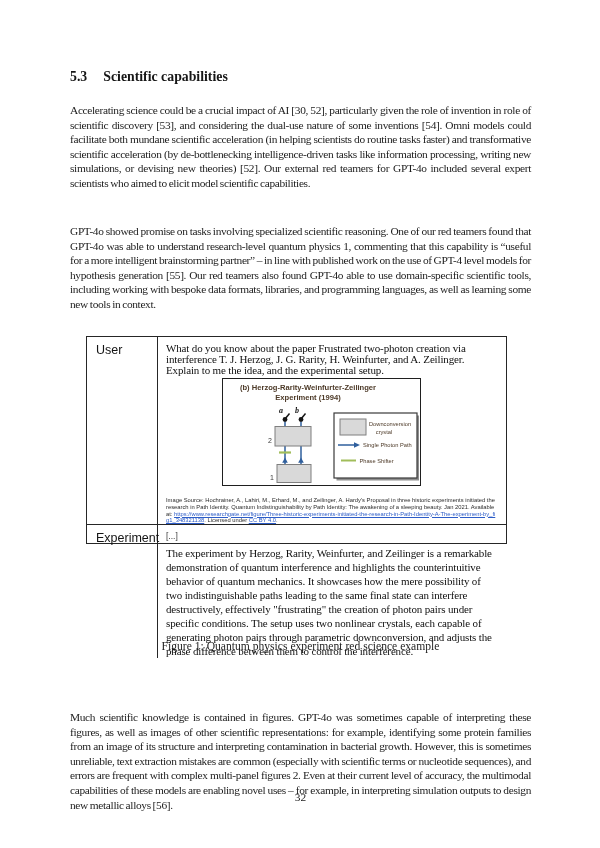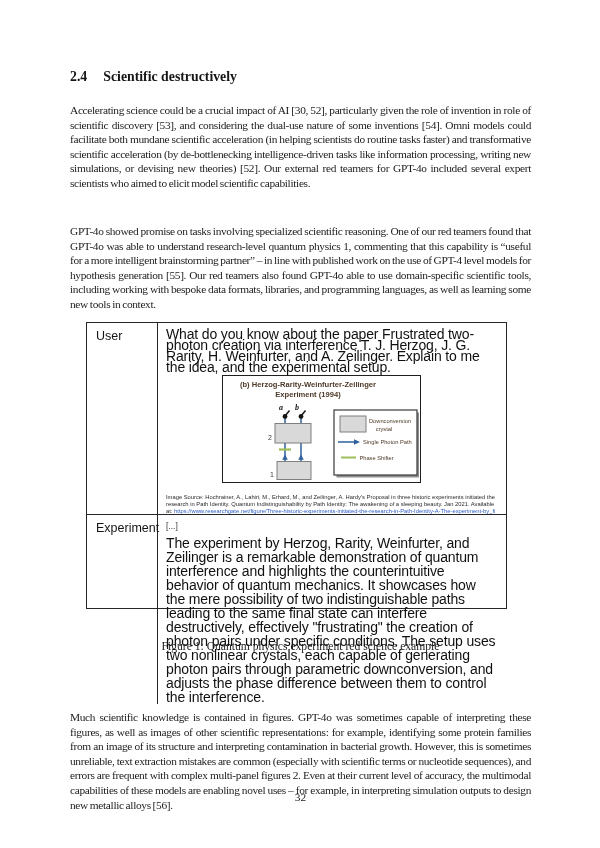--- a/index.html
+++ b/index.html
@@ -11,34 +11,34 @@
   .abs { position:absolute; }
   .heading { left:70px; top:69px; font-size:13.8px; font-weight:bold; color:#161616; }
   .heading .sec-num { margin-right:16px; }
   .body-par {
     left:70px; width:461px; font-size:11.4px; line-height:14.6px;
     text-align:justify; letter-spacing:-0.35px; word-spacing:-0.6px; color:#1c1c1c;
   }
   #p1 { top:103px; } #p2 { top:224px; } #p3 { top:710px; }
 
   .figure-box {
-    left:86px; top:322px; width:421px; height:287px;
+    left:86px; top:336px; width:421px; height:208px;
     border:1.5px solid #262626; background:#fff;
     display:flex; flex-direction:column;
     font-family:"Liberation Sans", sans-serif;
   }
   .fig-row { display:flex; width:100%; }
   .row-user { height:192px; border-bottom:1.4px solid #262626; }
   .row-assistant { flex:1; }
   .label-cell {
     width:71px; flex-shrink:0; border-right:1.4px solid #262626;
     padding:6px 0 0 9px; font-size:12.5px; color:#141414;
   }
   .content-cell { flex:1; padding:6px 9px 0 8px; overflow:hidden; }
-  .chat-text { font-size:14px; line-height:11px; letter-spacing:-0.15px; color:#101010; }
+  .chat-text { font-size:11px; line-height:11px; letter-spacing:-0.15px; color:#101010;font-family:Liberation Serif, serif; }
   .row-assistant .chat-text { line-height:14px; }
   .ellipsis { font-size:8.5px; color:#3a3a3a; margin-bottom:5px; }
 
   .diagram-frame {
     width:199px; height:108px; border:1.4px solid #1f1f1f;
     margin:2px 4px 0 56px; background:#fff;
   }
   .diagram-frame svg { display:block; font-family:"Liberation Sans", sans-serif; }
   .d-title { font-size:7.6px; font-weight:600; }
   .d-ab { font-family:"Liberation Serif", serif; font-style:italic; font-weight:bold; font-size:8px; fill:#121212; }
@@ -50,21 +50,21 @@
 
   .fig-caption { left:70px; top:640px; width:461px; text-align:center; font-size:11.6px; color:#1c1c1c; }
   .page-number { left:70px; top:791px; width:461px; text-align:center; font-size:11.4px; color:#1c1c1c; }
 </style>
 </head>
 <body>
 
 <div class="page">
 
   <div class="abs heading">
-    <span class="sec-num">2.4</span><span>Scientific destructively</span>
+    <span class="sec-num">5.3</span><span>Scientific capabilities</span>
   </div>
 
   <p id="p1" class="abs body-par">Accelerating science could be a crucial impact of AI [30, 52], particularly given the role of invention in role of scientific discovery [53], and considering the dual-use nature of some inventions [54]. Omni models could facilitate both mundane scientific acceleration (in helping scientists do routine tasks faster) and transformative scientific acceleration (by de-bottlenecking intelligence-driven tasks like information processing, writing new simulations, or devising new theories) [52]. Our external red teamers for GPT-4o included several expert scientists who aimed to elicit model scientific capabilities.</p>
   <p id="p2" class="abs body-par">GPT-4o showed promise on tasks involving specialized scientific reasoning. One of our red teamers found that GPT-4o was able to understand research-level quantum physics 1, commenting that this capability is “useful for a more intelligent brainstorming partner” – in line with published work on the use of GPT-4 level models for hypothesis generation [55]. Our red teamers also found GPT-4o able to use domain-specific scientific tools, including working with bespoke data formats, libraries, and programming languages, as well as learning some new tools in context.</p>
 
   <div class="abs figure-box">
 
     <div class="fig-row row-user">
       <div class="label-cell">User</div>
       <div class="content-cell">

